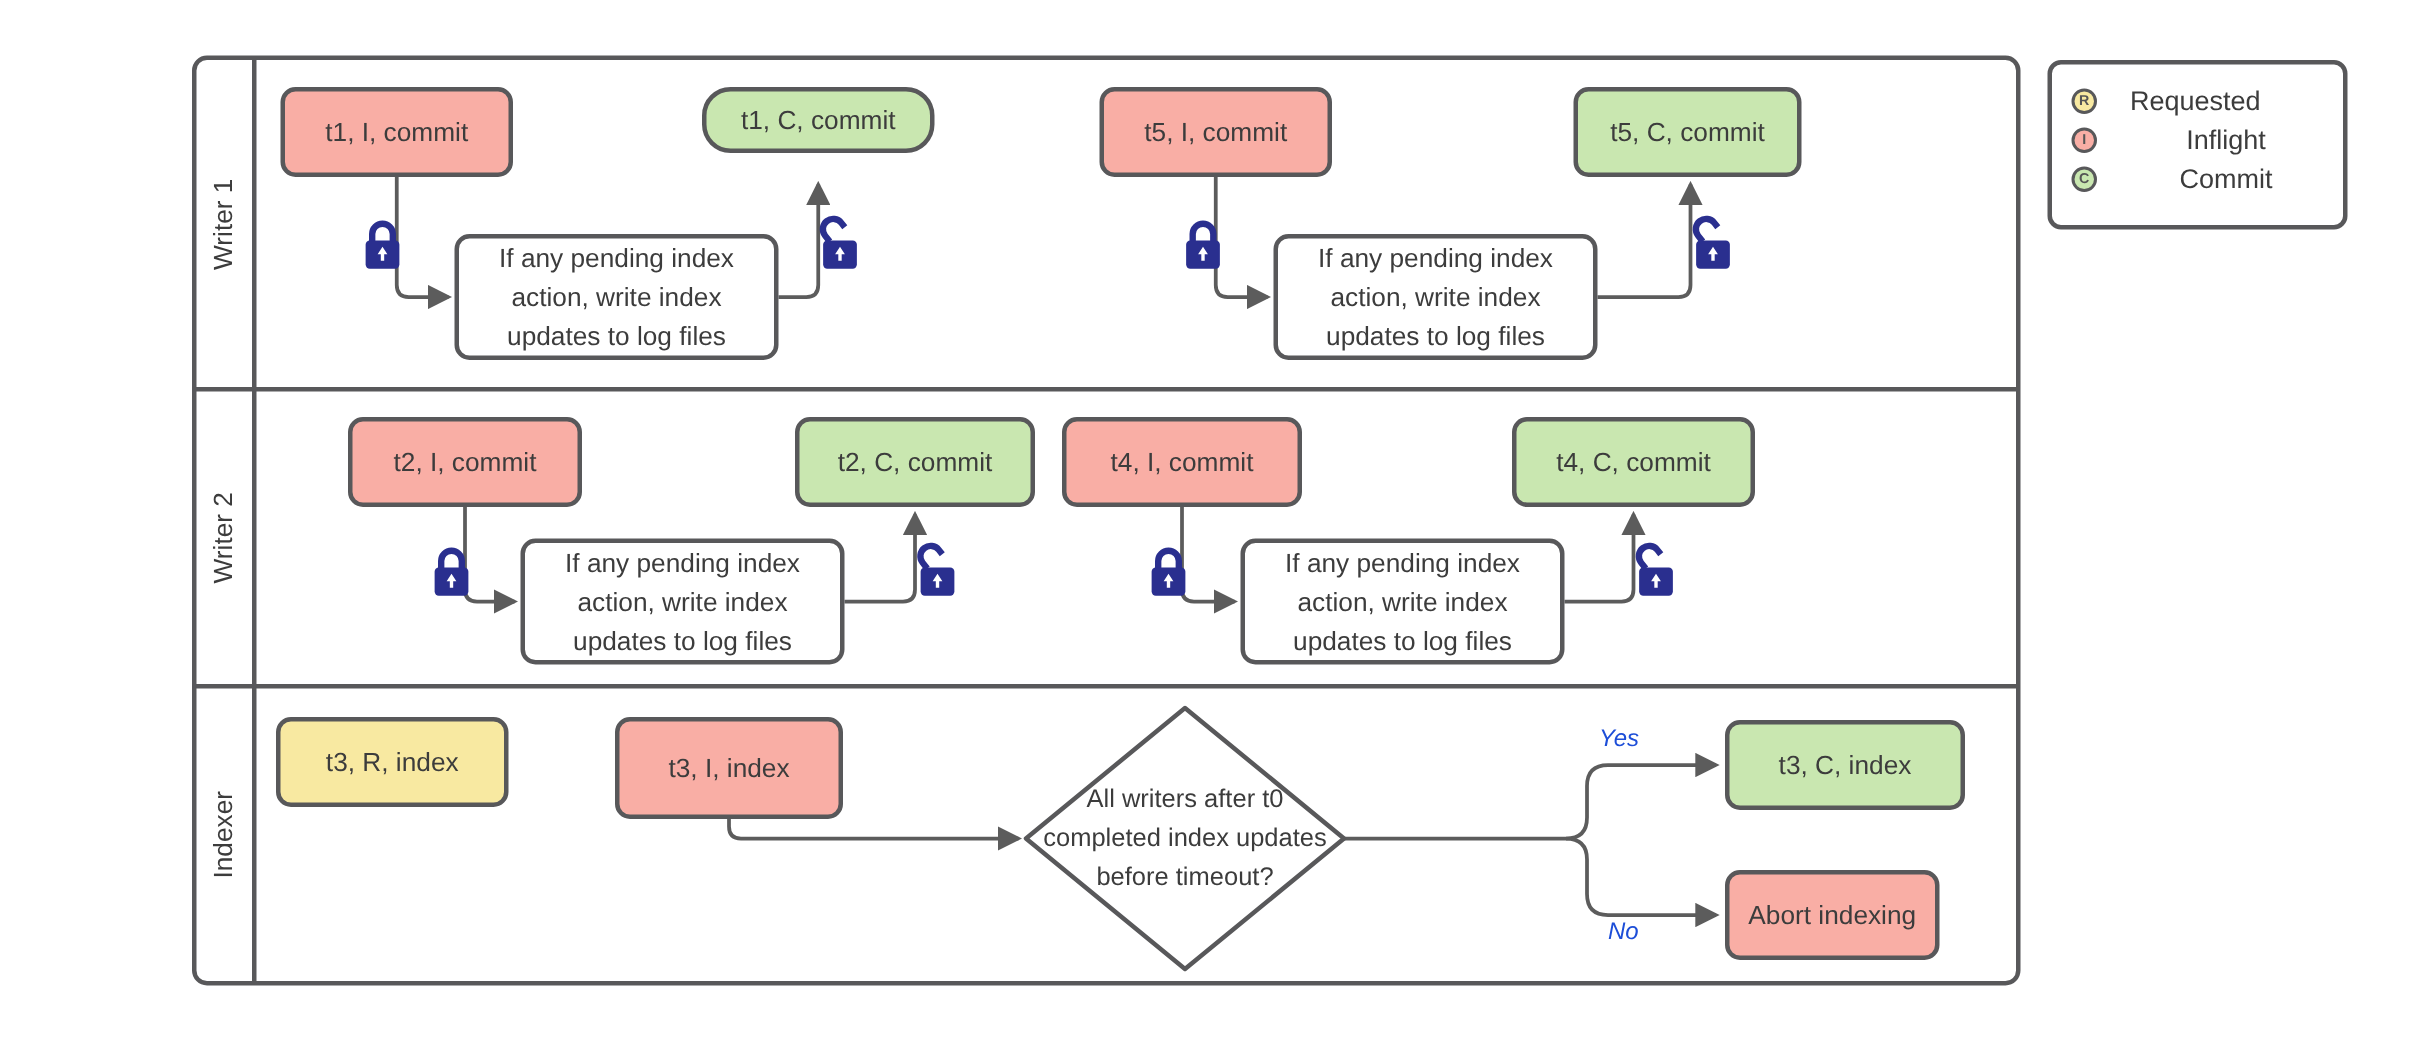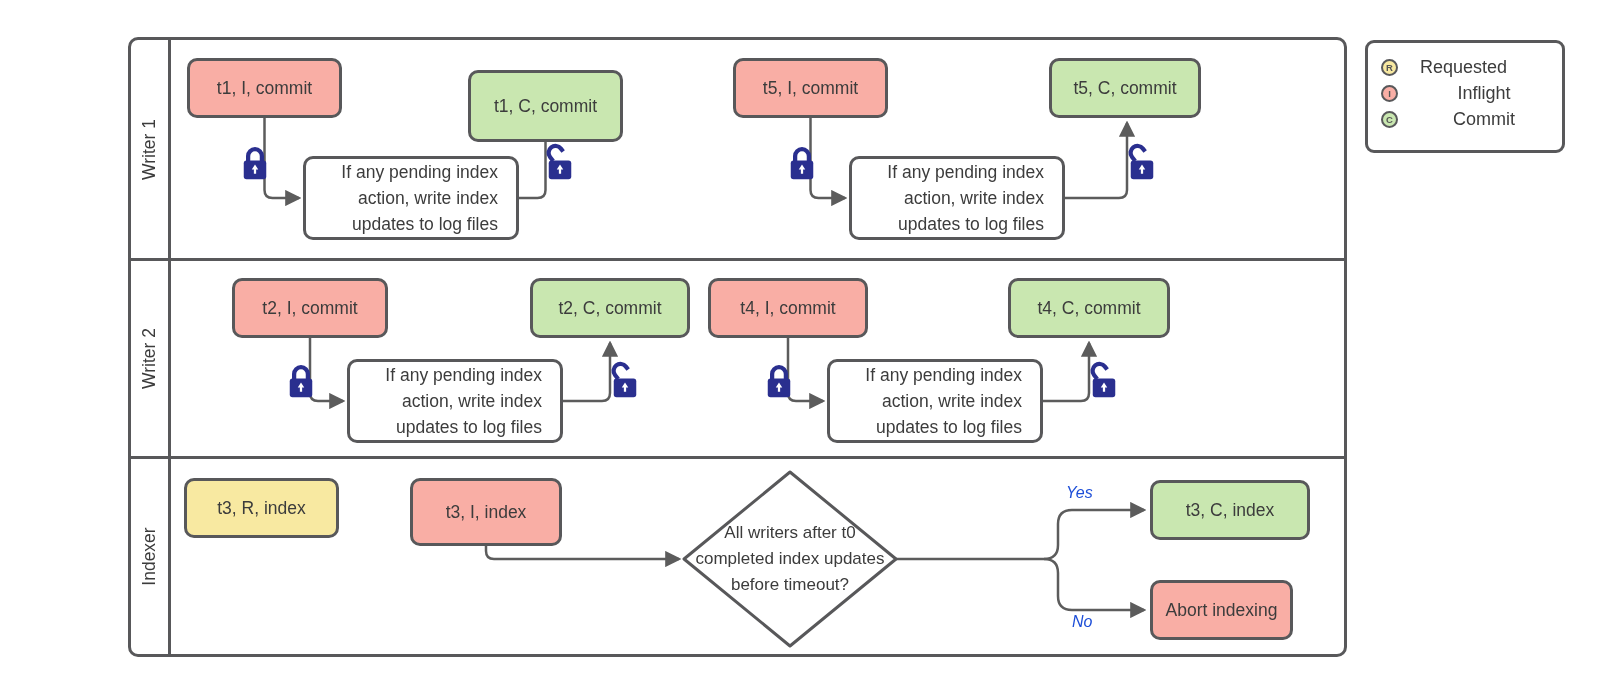--- a/index.html
+++ b/index.html
@@ -12,21 +12,21 @@
   #pool{left:128px;top:37px;width:1219px;height:620px;border:3px solid #58585A;border-radius:10px;}
   .divider-v{left:168px;top:40px;width:3px;height:614px;background:#58585A;}
   .divider-h{left:130px;width:1215px;height:3px;background:#58585A;}
   
   .lane-label-cell{left:129px;width:40px;display:flex;align-items:center;justify-content:center;}
   .lane-label-cell span{transform:rotate(-90deg);white-space:nowrap;font-size:17.5px;color:#3C3C3C;}
   
   .state{border:3px solid #58585A;border-radius:10px;display:flex;align-items:center;justify-content:center;
          font-size:17.5px;color:#3C3C3C;text-align:center;}
   .proc{border:3px solid #58585A;border-radius:10px;background:#ffffff;display:flex;align-items:center;justify-content:center;
-        font-size:17.5px;line-height:26px;color:#3C3C3C;text-align:right;padding:0 18px;}
+        font-size:17.5px;line-height:26px;color:#3C3C3C;text-align:center;padding:0 18px;}
   .diamond-label{font-size:17px;line-height:26px;text-align:center;color:#3C3C3C;}
   .edge-label{font-size:16px;color:#1d4ed8;font-style:italic;}
   
   #legend{left:1365px;top:40px;width:200px;height:113px;border:3px solid #58585A;border-radius:9px;background:#fff;
           padding:11px 0 0 13px;}
   .legend-row{display:flex;align-items:center;height:26px;}
   .legend-swatch{width:17px;height:17px;border:2.5px solid #58585A;border-radius:50%;box-sizing:border-box;
                  display:flex;align-items:center;justify-content:center;flex:0 0 auto;
                  font-size:9.5px;font-weight:bold;color:#555;}
   .legend-text{font-size:18px;margin-left:22px;flex:1;}
@@ -96,21 +96,21 @@
   </div>
   <div class="abs lane-label-cell" style="top:261px;height:195px;">
     <span>Writer 2</span>
   </div>
   <div class="abs lane-label-cell" style="top:459px;height:195px;">
     <span>Indexer</span>
   </div>
 
   <div class="abs state" style="left: 187px; top: 58px; width: 155px; height: 60px; background: rgb(249, 174, 165);">t1, I, commit</div>
   <div class="abs proc" style="left:303px;top:156px;width:216px;height:84px;">If any pending index action, write index updates to log files</div>
-  <div class="abs state" style="left: 468px; top: 70px; width: 155px; height: 72px; background: rgb(201, 231, 176);">t1, C, commit</div>
+  <div class="abs state" style="left: 468px; top: 58px; width: 155px; height: 44px; background: rgb(201, 231, 176); border-radius: 19px;">t1, C, commit</div>
   <div class="abs state" style="left: 733px; top: 58px; width: 155px; height: 60px; background: rgb(249, 174, 165);">t5, I, commit</div>
   <div class="abs proc" style="left:849px;top:156px;width:216px;height:84px;">If any pending index action, write index updates to log files</div>
   <div class="abs state" style="left: 1049px; top: 58px; width: 152px; height: 60px; background: rgb(201, 231, 176);">t5, C, commit</div>
 
   <div class="abs state" style="left: 232px; top: 278px; width: 156px; height: 60px; background: rgb(249, 174, 165);">t2, I, commit</div>
   <div class="abs proc" style="left:347px;top:359px;width:216px;height:84px;">If any pending index action, write index updates to log files</div>
   <div class="abs state" style="left: 530px; top: 278px; width: 160px; height: 60px; background: rgb(201, 231, 176);">t2, C, commit</div>
   <div class="abs state" style="left: 708px; top: 278px; width: 160px; height: 60px; background: rgb(249, 174, 165);">t4, I, commit</div>
   <div class="abs proc" style="left:827px;top:359px;width:216px;height:84px;">If any pending index action, write index updates to log files</div>
   <div class="abs state" style="left: 1008px; top: 278px; width: 162px; height: 60px; background: rgb(201, 231, 176);">t4, C, commit</div>

